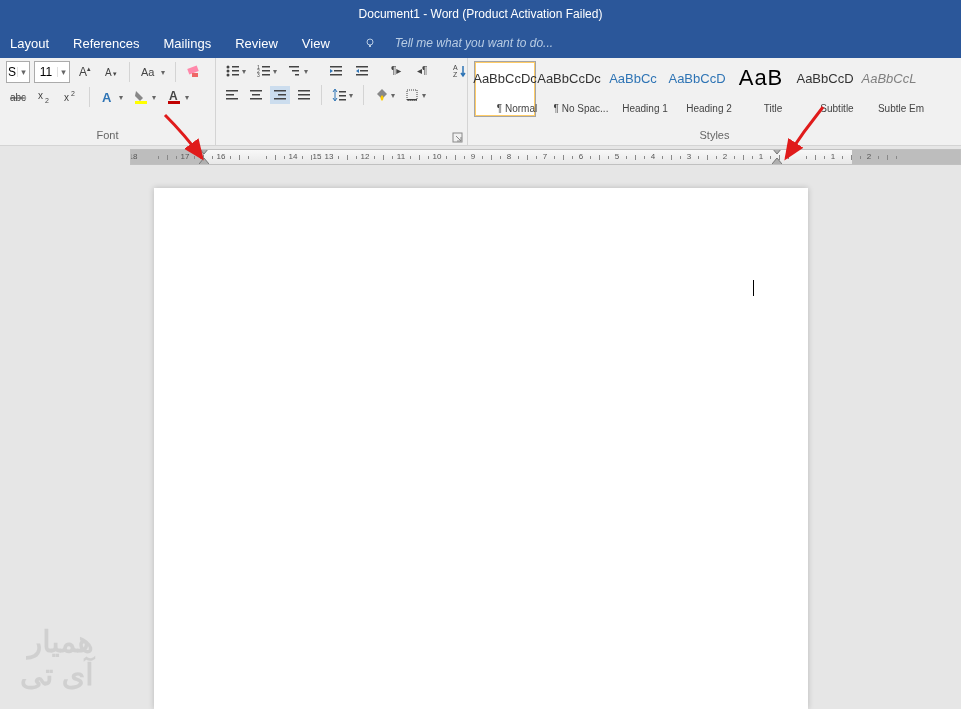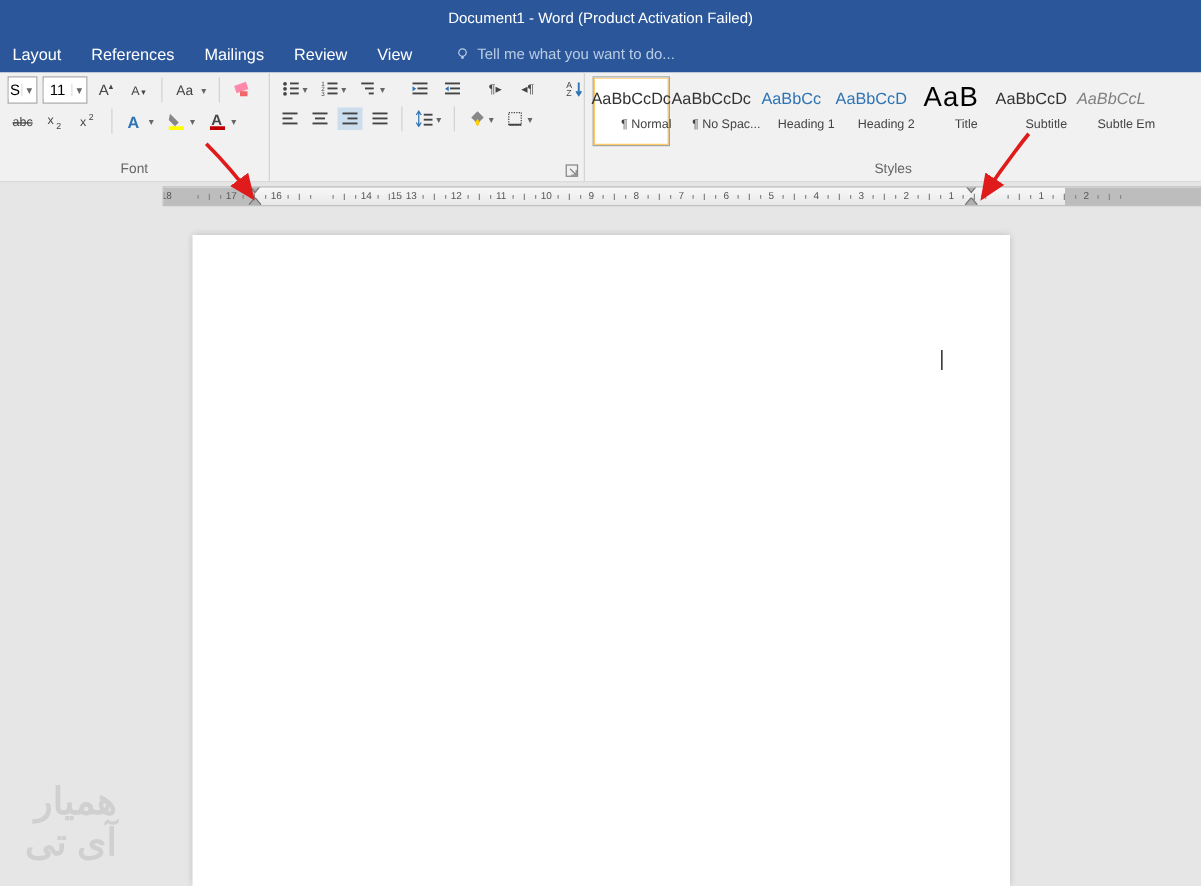--- a/index.html
+++ b/index.html
@@ -2,39 +2,39 @@
 <html><head>
 <meta charset="utf-8">
 <style>
 * { margin: 0; padding: 0; box-sizing: border-box; font-family: 'Segoe UI', Tahoma, sans-serif; }
 body { background: #e6e6e6; width: 961px; height: 709px; overflow: hidden; position: relative; }
 
 .titlebar { background: #2b579a; height: 28px; display: flex; align-items: center; justify-content: center; color: #fff; font-size: 12px; }
 
 .tabs { background: #2b579a; height: 30px; display: flex; align-items: center; padding: 0 10px; gap: 24px; color: #fff; font-size: 13px; }
 .tabs .tab { cursor: pointer; }
-.tell-me { display: flex; align-items: center; gap: 6px; color: #b8cce4; font-size: 12px; margin-left: 10px; }
+.tell-me { display: flex; align-items: center; gap: 19px; color: #b8cce4; font-size: 12px; margin-left: 10px; font-style: italic; }
 .tell-me .bulb { width: 12px; height: 12px; display: inline-block; }
 
 .ribbon { background: #f1f1f1; height: 88px; border-bottom: 1px solid #d4d4d4; display: flex; position: relative; }
 .ribbon-group { border-right: 1px solid #d4d4d4; padding: 3px 6px 2px 6px; display: flex; flex-direction: column; justify-content: space-between; position: relative; }
 .group-label { text-align: center; font-size: 11px; color: #666; padding: 2px 0; }
 .group-rows { display: flex; flex-direction: column; gap: 4px; }
 .row { display: flex; align-items: center; gap: 4px; }
 
 .btn { background: transparent; border: none; padding: 2px 3px; cursor: pointer; display: inline-flex; align-items: center; justify-content: center; color: #444; }
 .btn svg { display: block; }
 .sep { width: 1px; height: 20px; background: #d4d4d4; margin: 0 3px; }
 
 .font-size-box { display: flex; align-items: center; border: 1px solid #ababab; background: #fff; height: 22px; }
 .font-size-box input { width: 22px; border: none; text-align: center; font-size: 12px; outline: none; }
 .font-size-box .dd { width: 12px; text-align: center; font-size: 9px; color: #666; cursor: pointer; border-left: 1px solid #e0e0e0; }
 
 .styles-gallery { display: flex; gap: 2px; padding-right: 2px; }
-.style-item { width: 62px; height: 56px; border: 1px solid transparent; display: flex; flex-direction: column; align-items: center; justify-content: flex-start; cursor: pointer; padding: 2px; }
+.style-item { width: 62px; height: 56px; border: 1px solid transparent; display: flex; flex-direction: column; align-items: center; justify-content: space-between; cursor: pointer; padding: 2px; }
 .style-item.selected { border: 1px solid #a5a5a5; background: #fff; box-shadow: inset 0 0 0 1px #ffcc66; }
 .style-item .preview { font-size: 13px; color: #333; height: 28px; display: flex; align-items: center; }
 .style-item .preview.blue { color: #2e74b5; }
 .style-item .preview.title { font-size: 22px; color: #000; letter-spacing: 1px; }
 .style-item .preview.subtle { color: #808080; font-style: italic; }
 .style-item .name { font-size: 10px; color: #444; margin-top: 2px; white-space: nowrap; overflow: hidden; margin-left: 24px; }
 
 .launcher { position: absolute; right: 3px; bottom: 3px; width: 12px; height: 12px; cursor: pointer; color: #888; }
 
 .ruler-area { height: 22px; background: #e6e6e6; position: relative; display: flex; align-items: center; }

